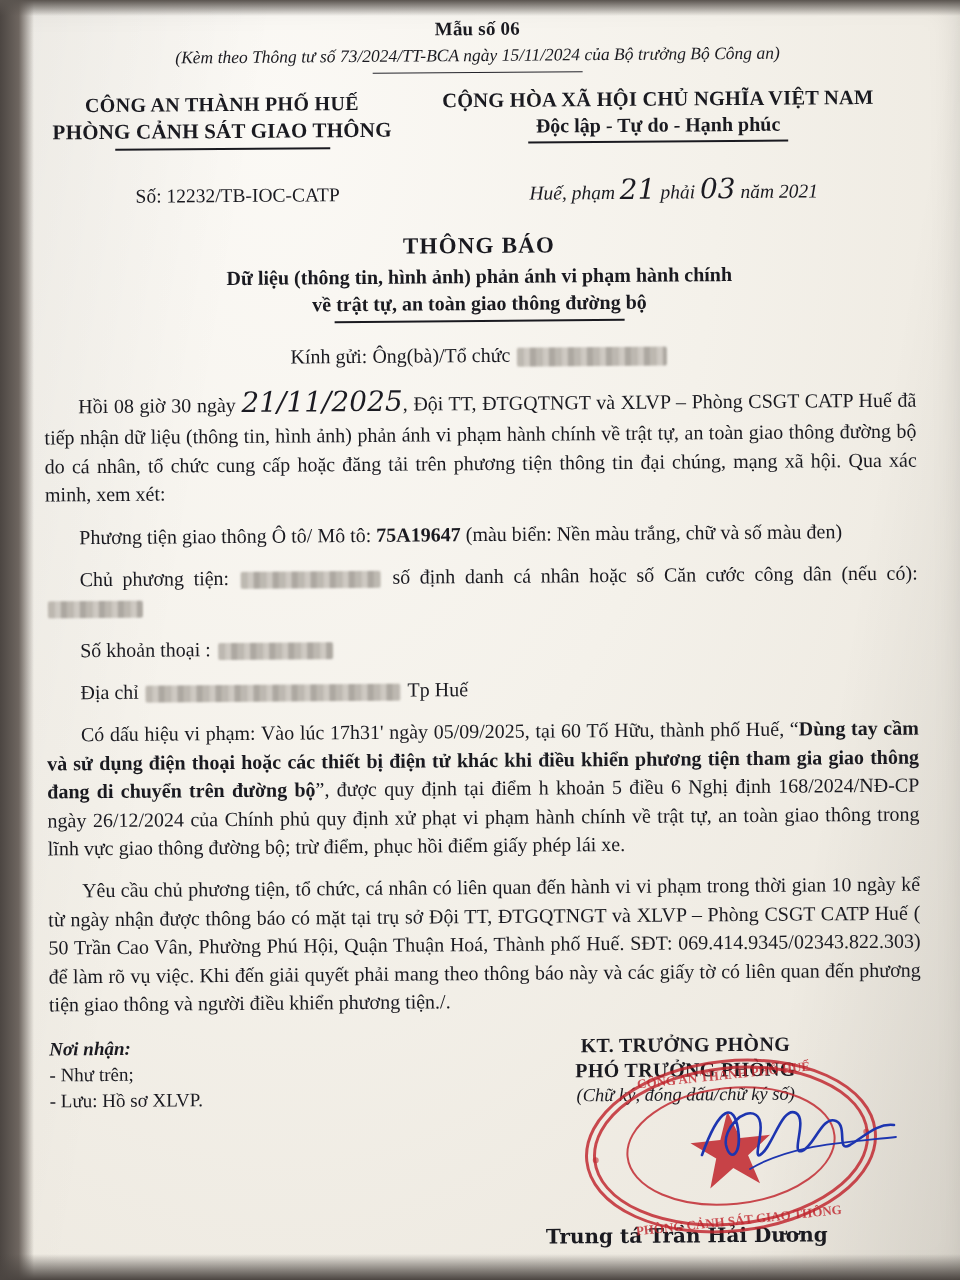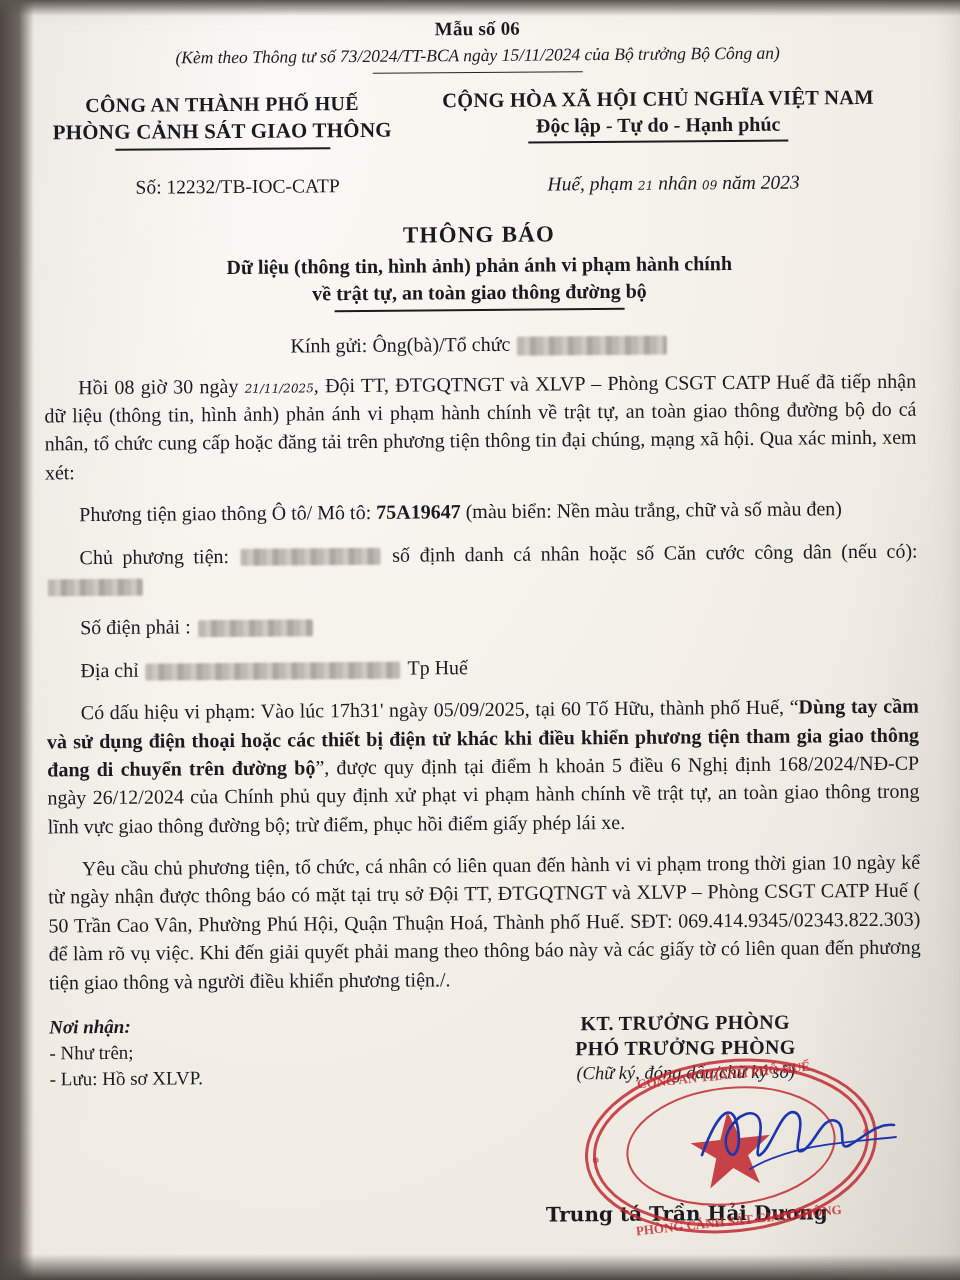--- a/index.html
+++ b/index.html
@@ -122,21 +122,21 @@
   }
   .place-date {
     flex: 1;
     text-align: center;
     font-size: 19.5px;
     font-style: italic;
   }
   .hand {
     font-family: "DejaVu Serif", serif;
     font-style: italic;
-    font-size: 12px;
+    font-size: 28px;
     color: #1b1b22;
   }
 
   .title1 {
     margin-top: 26px;
     text-align: center;
     font-size: 23px;
     font-weight: bold;
     letter-spacing: 1.2px;
   }
@@ -253,24 +253,24 @@
         <div class="nation2">Độc lập - Tự do - Hạnh phúc</div>
         <div class="rule-md"></div>
       </div>
     </div>
 
     <div class="row-no">
       <div class="doc-no">Số: 12232/TB-IOC-CATP</div>
       <div class="place-date">
         <span>Huế, phạm</span>
         <span class="hand">21</span>
-        <span>nhân</span>
-        <span class="hand">09</span>
+        <span>phải</span>
+        <span class="hand">03</span>
         <span>năm</span>
-        <span>2023</span>
+        <span>2021</span>
       </div>
     </div>
 
     <div class="title1">THÔNG BÁO</div>
     <div class="title2">Dữ liệu (thông tin, hình ảnh) phản ánh vi phạm hành chính</div>
     <div class="title3">về trật tự, an toàn giao thông đường bộ</div>
     <div class="title-rule"></div>
 
     <div class="recipient">
       <span>Kính gửi: Ông(bà)/Tổ chức</span>
@@ -289,21 +289,21 @@
     </p>
 
     <p class="para">
       <span>Chủ phương tiện:</span>
       <span class="redact" style="width:140px"></span>
       <span>số định danh cá nhân hoặc số Căn cước công dân (nếu có):</span>
       <span class="redact" style="width:95px"></span>
     </p>
 
     <p class="para">
-      <span>Số điện phải :</span>
+      <span>Số khoản thoại :</span>
       <span class="redact" style="width:115px"></span>
     </p>
 
     <p class="para">
       <span>Địa chỉ</span>
       <span class="redact" style="width:255px"></span>
       <span>Tp Huế</span>
     </p>
 
     <p class="para">

